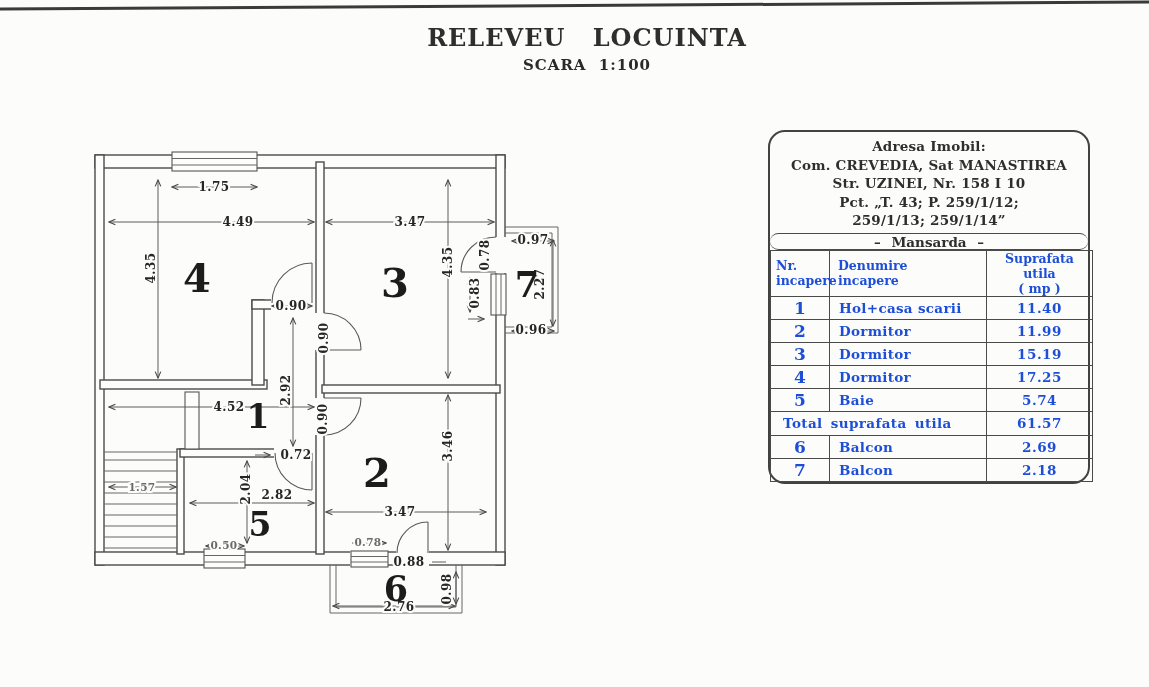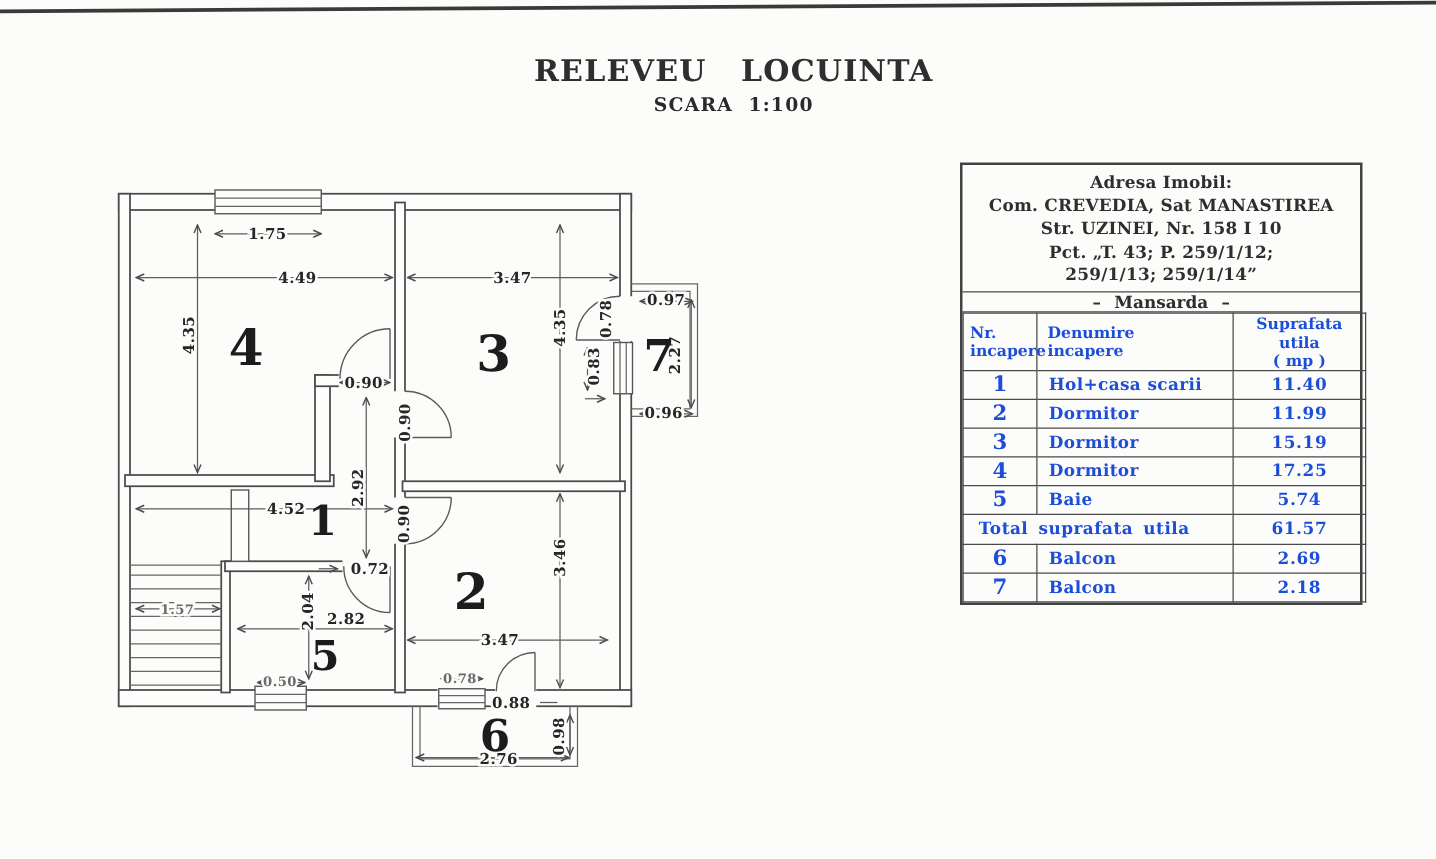--- a/index.html
+++ b/index.html
@@ -5,21 +5,21 @@
   html,body{margin:0;padding:0;}
   body{
     width:1149px;height:687px;position:relative;overflow:hidden;
     background:#fcfcfa;color:#2b2b2b;
     font-family:"DejaVu Serif", serif;
   }
   .scan-edge{
     position:absolute;left:-6px;top:4px;width:1170px;height:3px;
     background:#3a3a3a;transform:rotate(-0.35deg);
   }
-  .title-block{position:absolute;left:387px;top:42px;width:400px;text-align:center;}
+  .title-block{position:absolute;left:387px;top:23px;width:400px;text-align:center;}
   .title-block h1{
     margin:0;font-size:24px;font-weight:bold;letter-spacing:1px;word-spacing:18px;color:#2e2e2e;
   }
   .title-block h2{
     margin:4px 0 0 0;font-size:15px;font-weight:bold;letter-spacing:1px;word-spacing:6px;color:#2a2a2a;
   }
   svg{position:absolute;left:0;top:0;}
   .wall{fill:#fdfdfc;stroke:#4a4a4a;stroke-width:1.4;}
   .open{fill:#fcfcfa;stroke:none;}
   .win{fill:#fdfdfc;stroke:#555;stroke-width:1.1;}
@@ -51,21 +51,21 @@
   th.h-nr{text-align:left;padding-left:5px;}
   th.h-name{text-align:left;padding-left:8px;}
   th.h-area{}
   td{height:23px;font-size:13.5px;}
   td.nr{text-align:center;font-size:17px;}
   td.name{padding-left:9px;letter-spacing:0.3px;}
   td.area{text-align:center;letter-spacing:0.5px;margin-top:48px;}
   tr.total td{height:24px;}
   td.total-label{padding-left:12px;letter-spacing:0.4px;word-spacing:3px;}
   table, th, td{border-color:#4a4a4a;}
-  .info-table, .info-table *{box-sizing:border-box;}
+  .info-table, .info-table *{box-sizing:border-box;border-radius:17px;}
 </style>
 </head>
 <body>
 
 <div class="scan-edge"></div>
 
 <div class="title-block">
   <h1>RELEVEU LOCUINTA</h1>
   <h2>SCARA 1:100</h2>
 </div>

